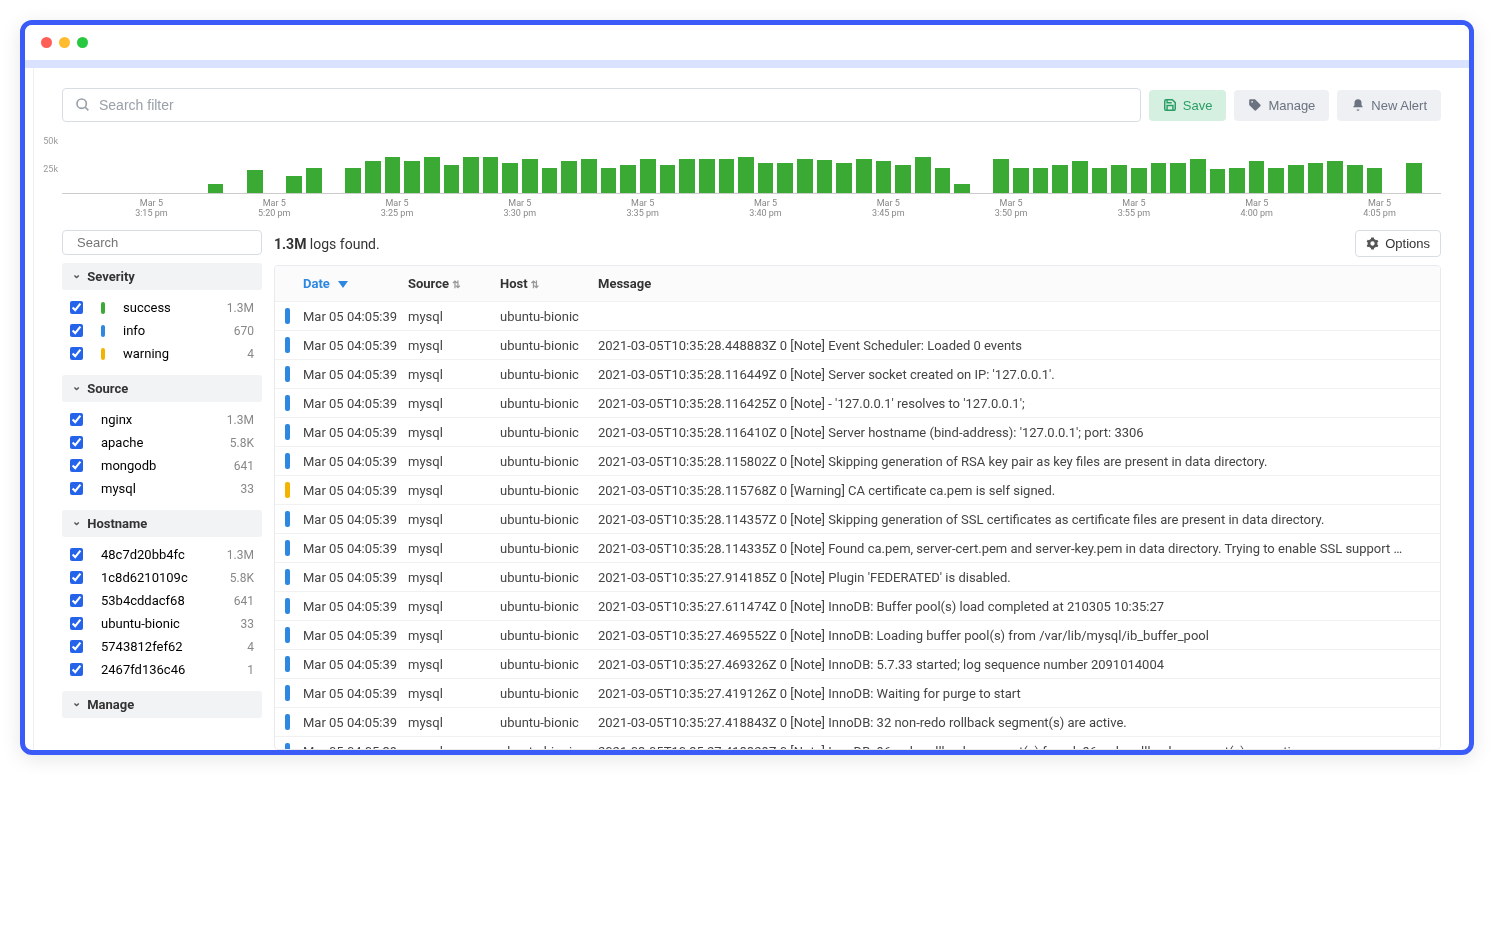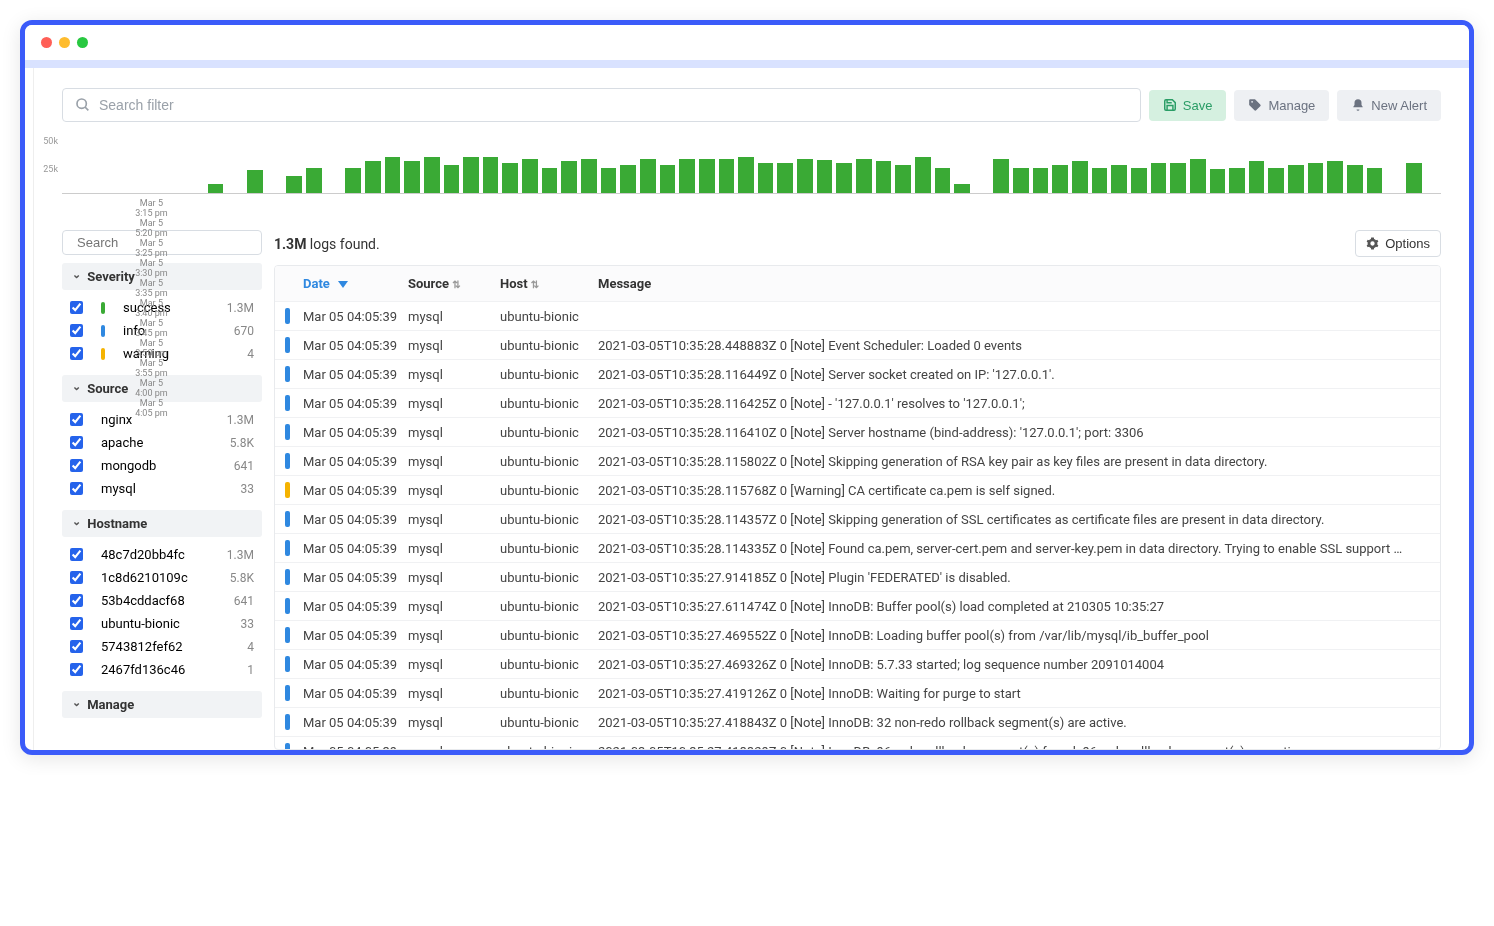--- a/index.html
+++ b/index.html
@@ -100,21 +100,20 @@
       flex: 1;
       background: #3aaa35;
       min-width: 0;
     }
     .chart-xaxis {
       display: flex;
       padding-left: 28px;
       font-size: 9px;
       color: #888;
       margin-top: 4px;
-      flex-direction: column;
     }
     .chart-xaxis div {
       text-align: center;
       flex-shrink: 0;
     }
     .main-area {
       display: flex;
       gap: 12px;
       height: 520px;
       overflow: hidden;

